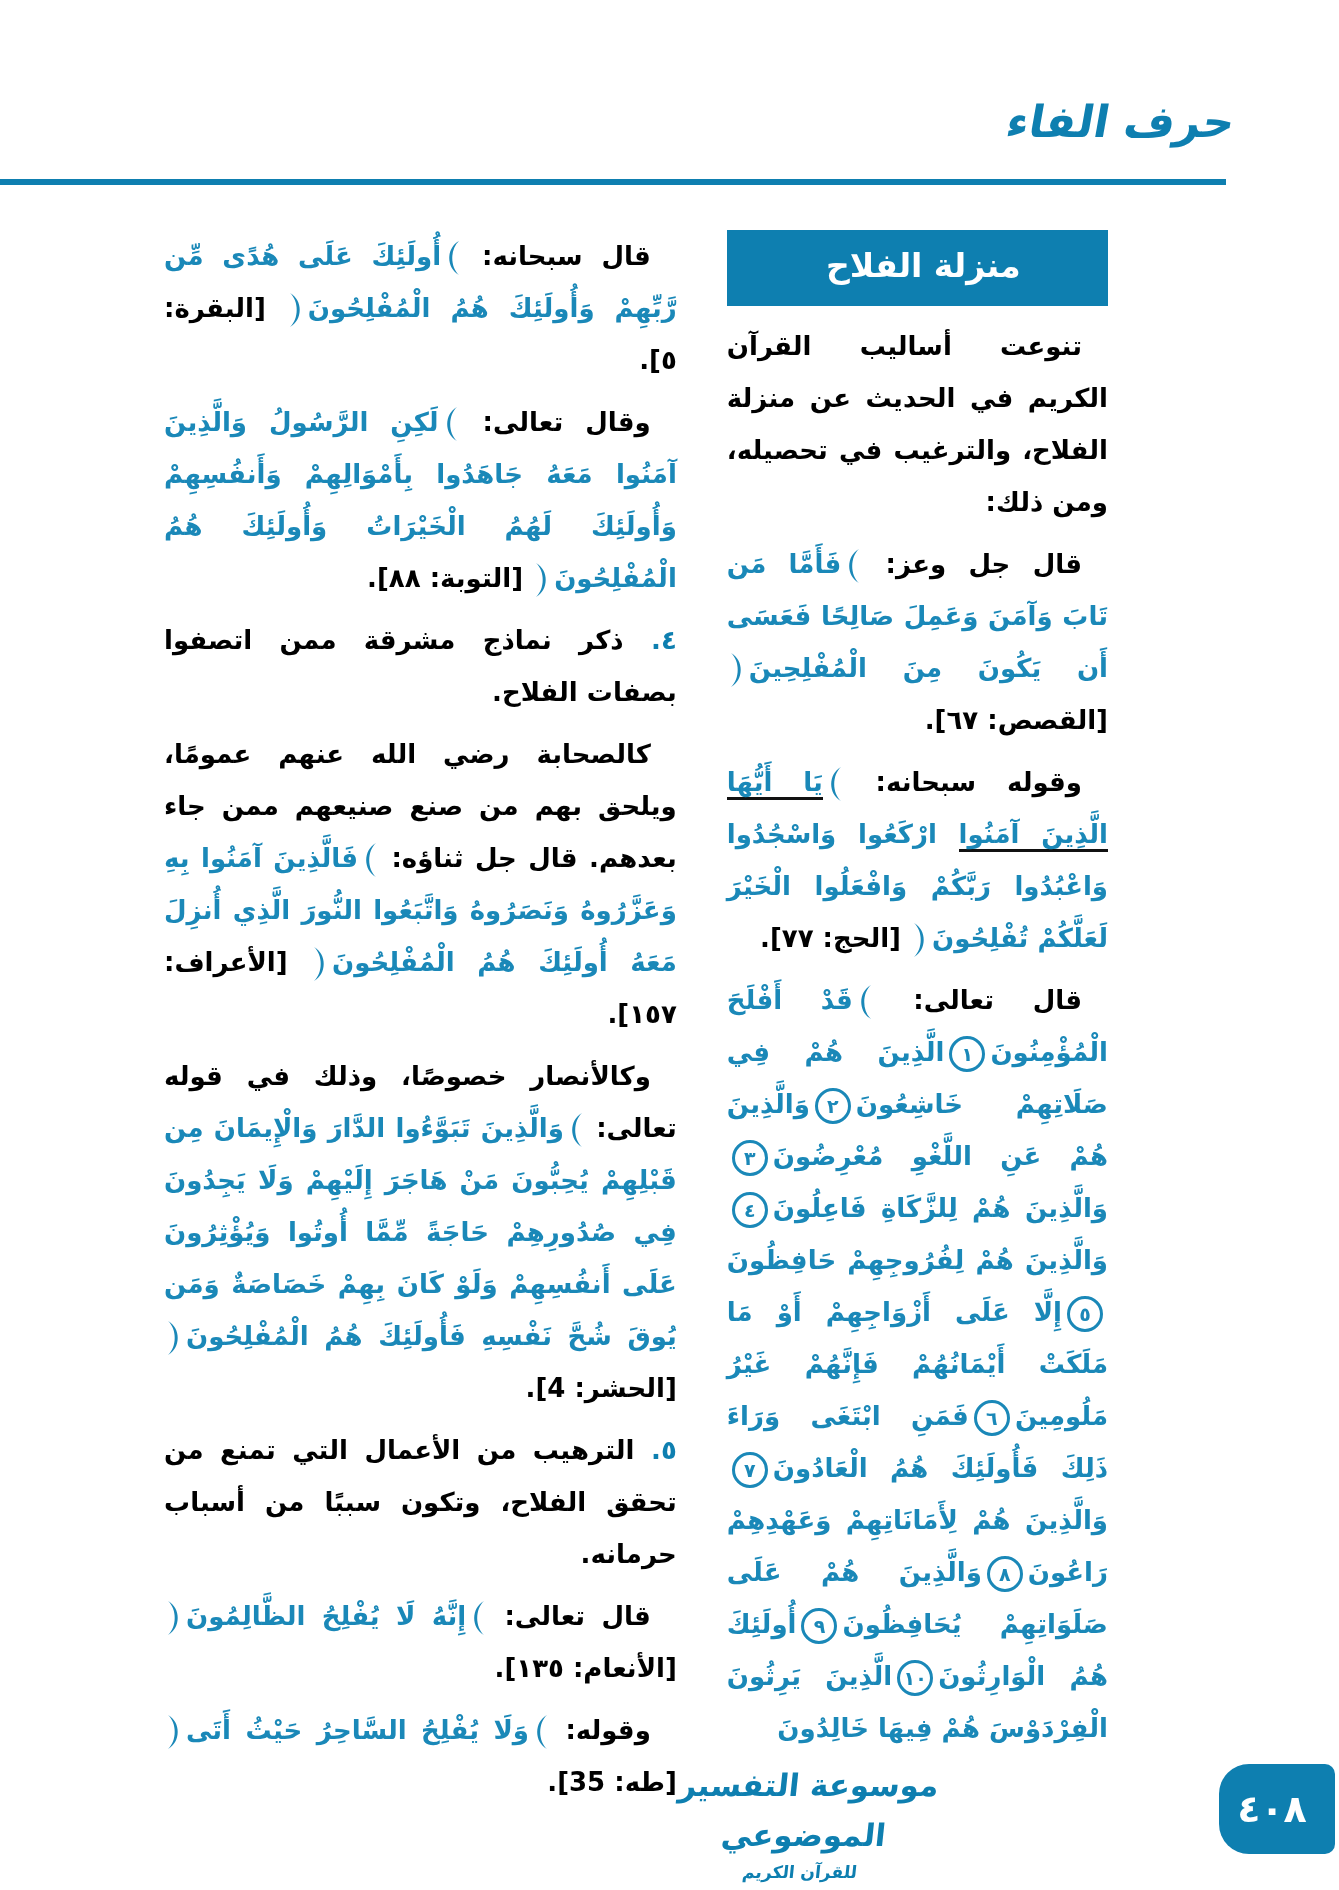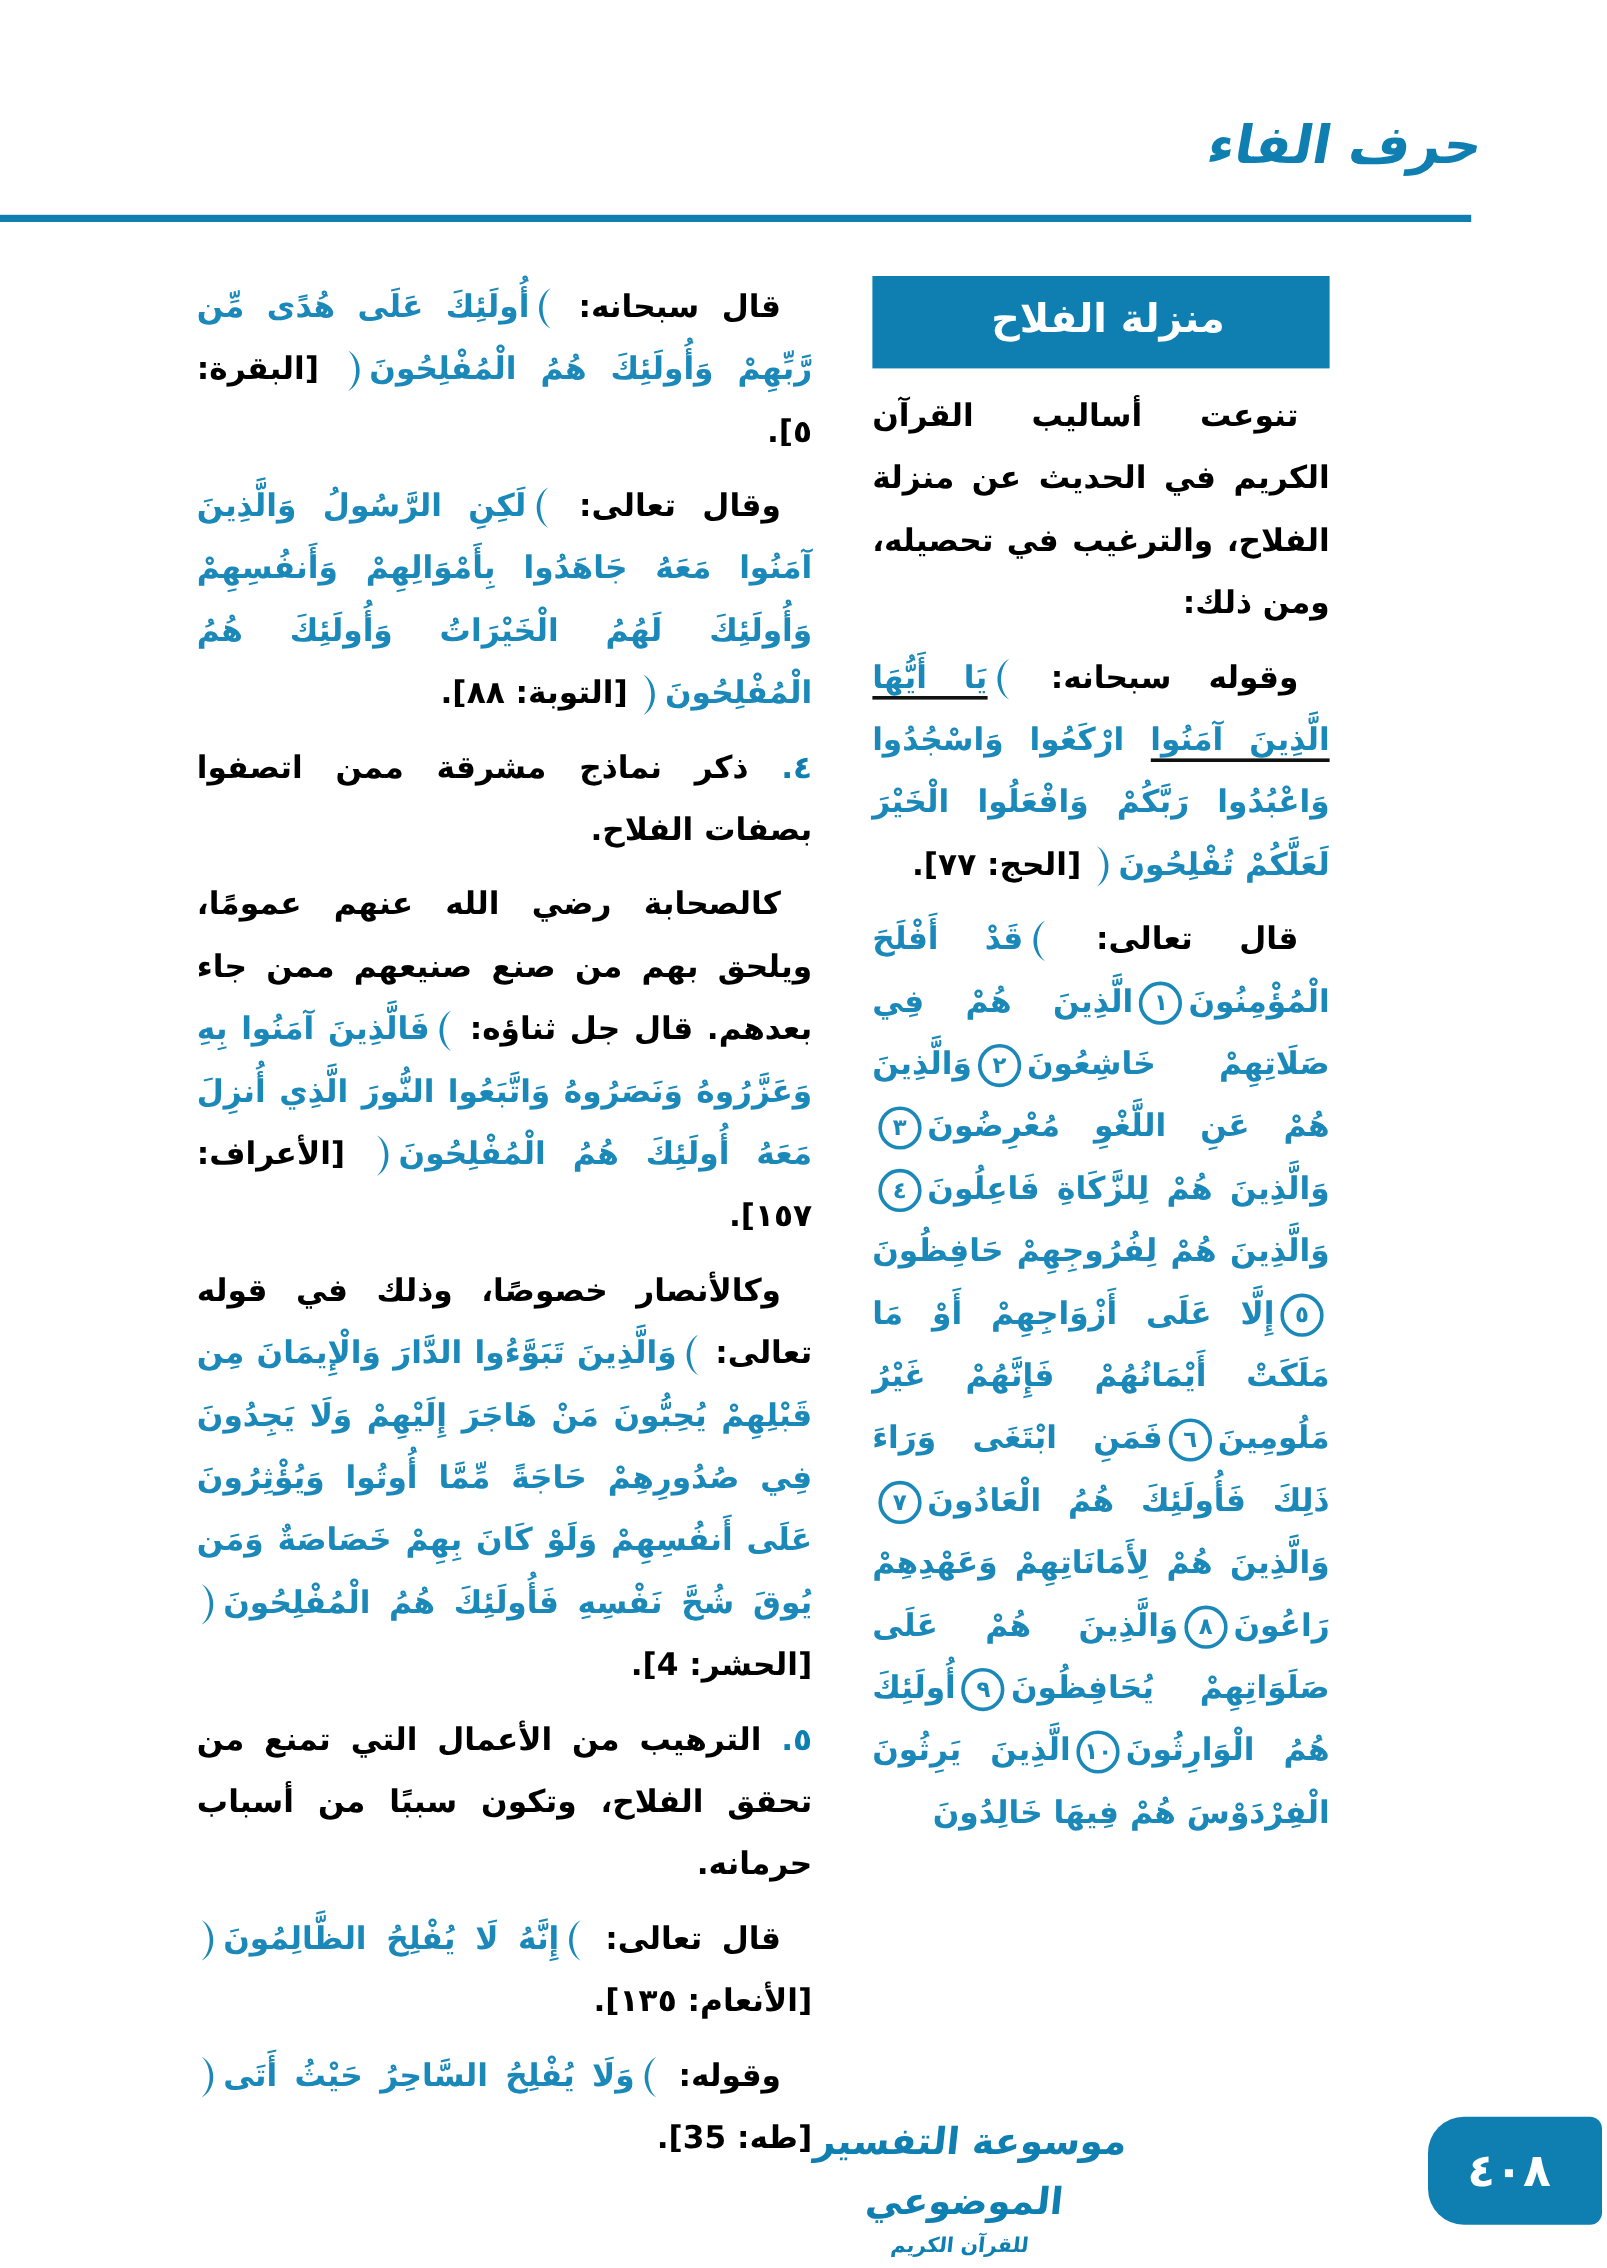--- a/index.html
+++ b/index.html
@@ -45,36 +45,41 @@
     margin:0 5px;font-weight:bold;text-indent:0;
   }
   
   .logo{
     position:absolute;top:1760px;left:655px;width:300px;text-align:center;
     color:#0e7fb0;transform:skewX(-6deg);
   }
   .logo .l1{font-size:31px;font-weight:bold;line-height:50px;letter-spacing:-1px;}
   .logo .l2{font-size:17px;font-weight:bold;line-height:24px;}
   .page-badge{
-    position:absolute;top:1764px;right:4px;width:145px;height:90px;
+    position:absolute;top:1764px;right:4px;width:116px;height:90px;
     background:#0e7fb0;border-radius:30px 10px 10px 30px;
     display:flex;align-items:center;justify-content:center;
   }
   .page-badge span{color:#ffffff;font-size:38px;font-weight:bold;letter-spacing:10px;padding-right:10px;}
 </style>
 </head>
 <body>
 
 <div class="header-callig">حرف الفاء</div>
 <div class="header-rule"></div>
 
 <div class="columns">
   <div class="col col-right">
       <div class="title-box"><span>منزلة الفلاح</span></div>
       <div class="para"><span class="plain">تنوعت أساليب القرآن الكريم في الحديث عن منزلة الفلاح، والترغيب في تحصيله، ومن ذلك:</span></div>
+      <div class="para"><span class="plain">قال جل وعز: </span><span class="qbracket"><svg width="16" height="36" viewBox="0 0 16 36">
+            <path d="M15 1 C6 9 6 27 15 35 C2 28 2 8 15 1 Z" fill="#1a88b8"></path>
+          </svg></span><span class="quran">فَأَمَّا مَن تَابَ وَآمَنَ وَعَمِلَ صَالِحًا فَعَسَى أَن يَكُونَ مِنَ الْمُفْلِحِينَ</span><span class="qbracket"><svg width="16" height="36" viewBox="0 0 16 36">
+            <path d="M1 1 C10 9 10 27 1 35 C14 28 14 8 1 1 Z" fill="#1a88b8"></path>
+          </svg></span><span class="cite"> [القصص: ٦٧].</span></div>
       <div class="para"><span class="plain">وقوله سبحانه: </span><span class="qbracket"><svg width="16" height="36" viewBox="0 0 16 36">
             <path d="M15 1 C6 9 6 27 15 35 C2 28 2 8 15 1 Z" fill="#1a88b8"></path>
           </svg></span><span class="quran u">يَا أَيُّهَا الَّذِينَ آمَنُوا</span><span class="quran"> ارْكَعُوا وَاسْجُدُوا وَاعْبُدُوا رَبَّكُمْ وَافْعَلُوا الْخَيْرَ لَعَلَّكُمْ تُفْلِحُونَ</span><span class="qbracket"><svg width="16" height="36" viewBox="0 0 16 36">
             <path d="M1 1 C10 9 10 27 1 35 C14 28 14 8 1 1 Z" fill="#1a88b8"></path>
           </svg></span><span class="cite"> [الحج: ٧٧].</span></div>
       <div class="para"><span class="plain">قال تعالى: </span><span class="qbracket"><svg width="16" height="36" viewBox="0 0 16 36">
             <path d="M15 1 C6 9 6 27 15 35 C2 28 2 8 15 1 Z" fill="#1a88b8"></path>
           </svg></span><span class="quran">قَدْ أَفْلَحَ الْمُؤْمِنُونَ</span><span class="anum">١</span><span class="quran">الَّذِينَ هُمْ فِي صَلَاتِهِمْ خَاشِعُونَ</span><span class="anum">٢</span><span class="quran">وَالَّذِينَ هُمْ عَنِ اللَّغْوِ مُعْرِضُونَ</span><span class="anum">٣</span><span class="quran">وَالَّذِينَ هُمْ لِلزَّكَاةِ فَاعِلُونَ</span><span class="anum">٤</span><span class="quran">وَالَّذِينَ هُمْ لِفُرُوجِهِمْ حَافِظُونَ</span><span class="anum">٥</span><span class="quran">إِلَّا عَلَى أَزْوَاجِهِمْ أَوْ مَا مَلَكَتْ أَيْمَانُهُمْ فَإِنَّهُمْ غَيْرُ مَلُومِينَ</span><span class="anum">٦</span><span class="quran">فَمَنِ ابْتَغَى وَرَاءَ ذَلِكَ فَأُولَئِكَ هُمُ الْعَادُونَ</span><span class="anum">٧</span><span class="quran">وَالَّذِينَ هُمْ لِأَمَانَاتِهِمْ وَعَهْدِهِمْ رَاعُونَ</span><span class="anum">٨</span><span class="quran">وَالَّذِينَ هُمْ عَلَى صَلَوَاتِهِمْ يُحَافِظُونَ</span><span class="anum">٩</span><span class="quran">أُولَئِكَ هُمُ الْوَارِثُونَ</span><span class="anum">١٠</span><span class="quran">الَّذِينَ يَرِثُونَ الْفِرْدَوْسَ هُمْ فِيهَا خَالِدُونَ</span></div>
     </div>
   <div class="col col-left">

